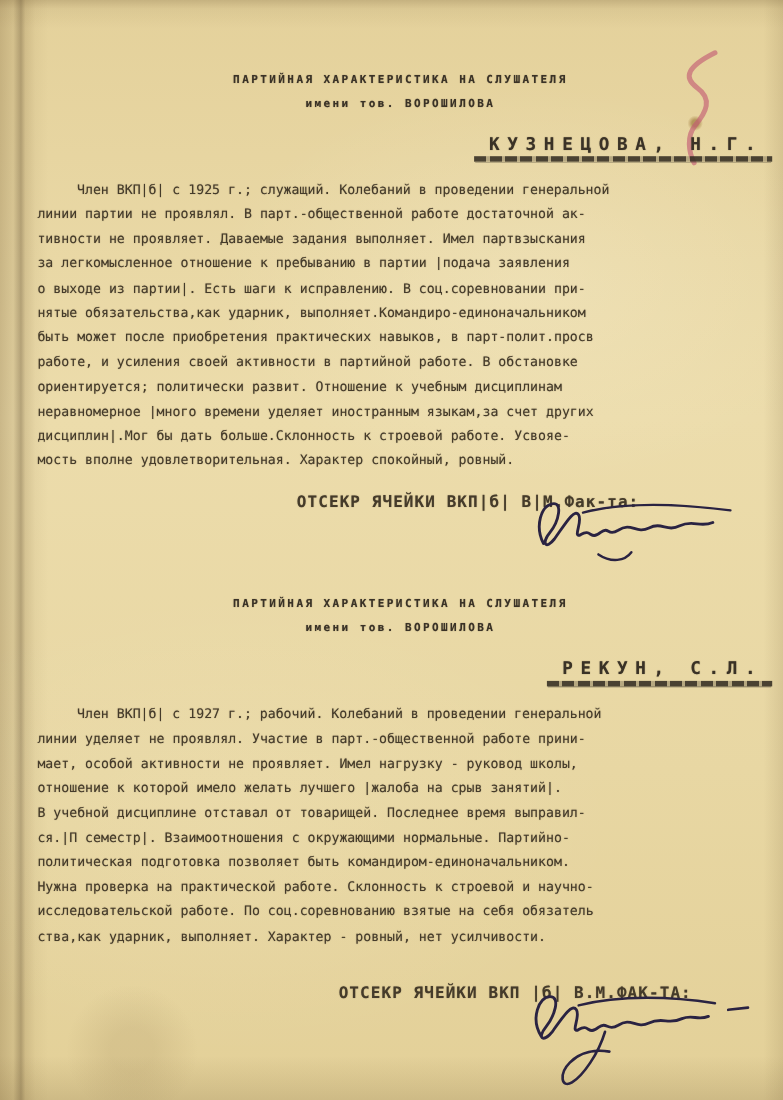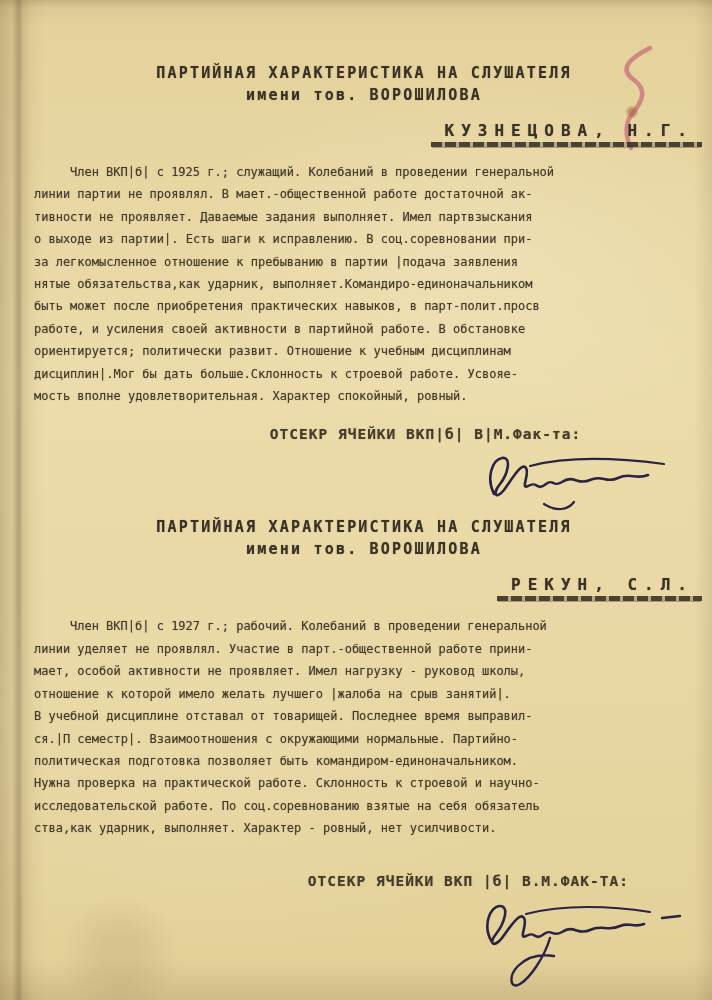--- a/index.html
+++ b/index.html
@@ -26,21 +26,21 @@
   .content {
     position: absolute;
     left: 34px;
     top: 0;
     width: 660px;
   }
   .doc-section.first { padding-top: 62px; }
   .doc-section.second { padding-top: 58px; }
   .header { text-align: center; }
   .header-line {
-    font-size: 15px;
+    font-size: 10px;
     font-weight: bold;
     letter-spacing: 2.2px;
     line-height: 22px;
     color: var(--header-ink, #3a3226);
     text-shadow: 0 0 1px rgba(58,50,38,.6);
     white-space: nowrap;
   }
   .name-row { text-align: right; margin-top: 15px; }
   .name-text {
     position: relative;
@@ -111,28 +111,29 @@
     <section class="doc-section first">
       <div class="header">
           <div class="header-line">ПАРТИЙНАЯ ХАРАКТЕРИСТИКА НА СЛУШАТЕЛЯ</div>
           <div class="header-line">имени тов. ВОРОШИЛОВА</div>
         </div>
       <div class="name-row">
         <span class="name-text">КУЗНЕЦОВА, Н.Г.</span>
       </div>
       <div class="body">
           <div class="body-line">Член ВКП|б| с 1925 г.; служащий. Колебаний в проведении генеральной</div>
-          <div class="body-line">линии партии не проявлял. В мает.-общественной работе достаточной ак-</div>
+          <div class="body-line">линии партии не проявлял. В парт.-общественной работе достаточной ак-</div>
           <div class="body-line">тивности не проявляет. Даваемые задания выполняет. Имел партвзыскания</div>
+          <div class="body-line">за легкомысленное отношение к пребыванию в партии |подача заявления</div>
           <div class="body-line">о выходе из партии|. Есть шаги к исправлению. В соц.соревновании при-</div>
-          <div class="body-line">за легкомысленное отношение к пребыванию в партии |подача заявления</div>
           <div class="body-line">нятые обязательства,как ударник, выполняет.Командиро-единоначальником</div>
           <div class="body-line">быть может после приобретения практических навыков, в парт-полит.просв</div>
           <div class="body-line">работе, и усиления своей активности в партийной работе. В обстановке</div>
           <div class="body-line">ориентируется; политически развит. Отношение к учебным дисциплинам</div>
+          <div class="body-line">неравномерное |много времени уделяет иностранным языкам,за счет других</div>
           <div class="body-line">дисциплин|.Мог бы дать больше.Склонность к строевой работе. Усвояе-</div>
           <div class="body-line">мость вполне удовлетворительная. Характер спокойный, ровный.</div>
         </div>
       <div class="sig-row s1">
         <span>ОТСЕКР ЯЧЕЙКИ ВКП|б| В|М.Фак-та:</span>
       </div>
     </section>
 
     <section class="doc-section second">
       <div class="header">

